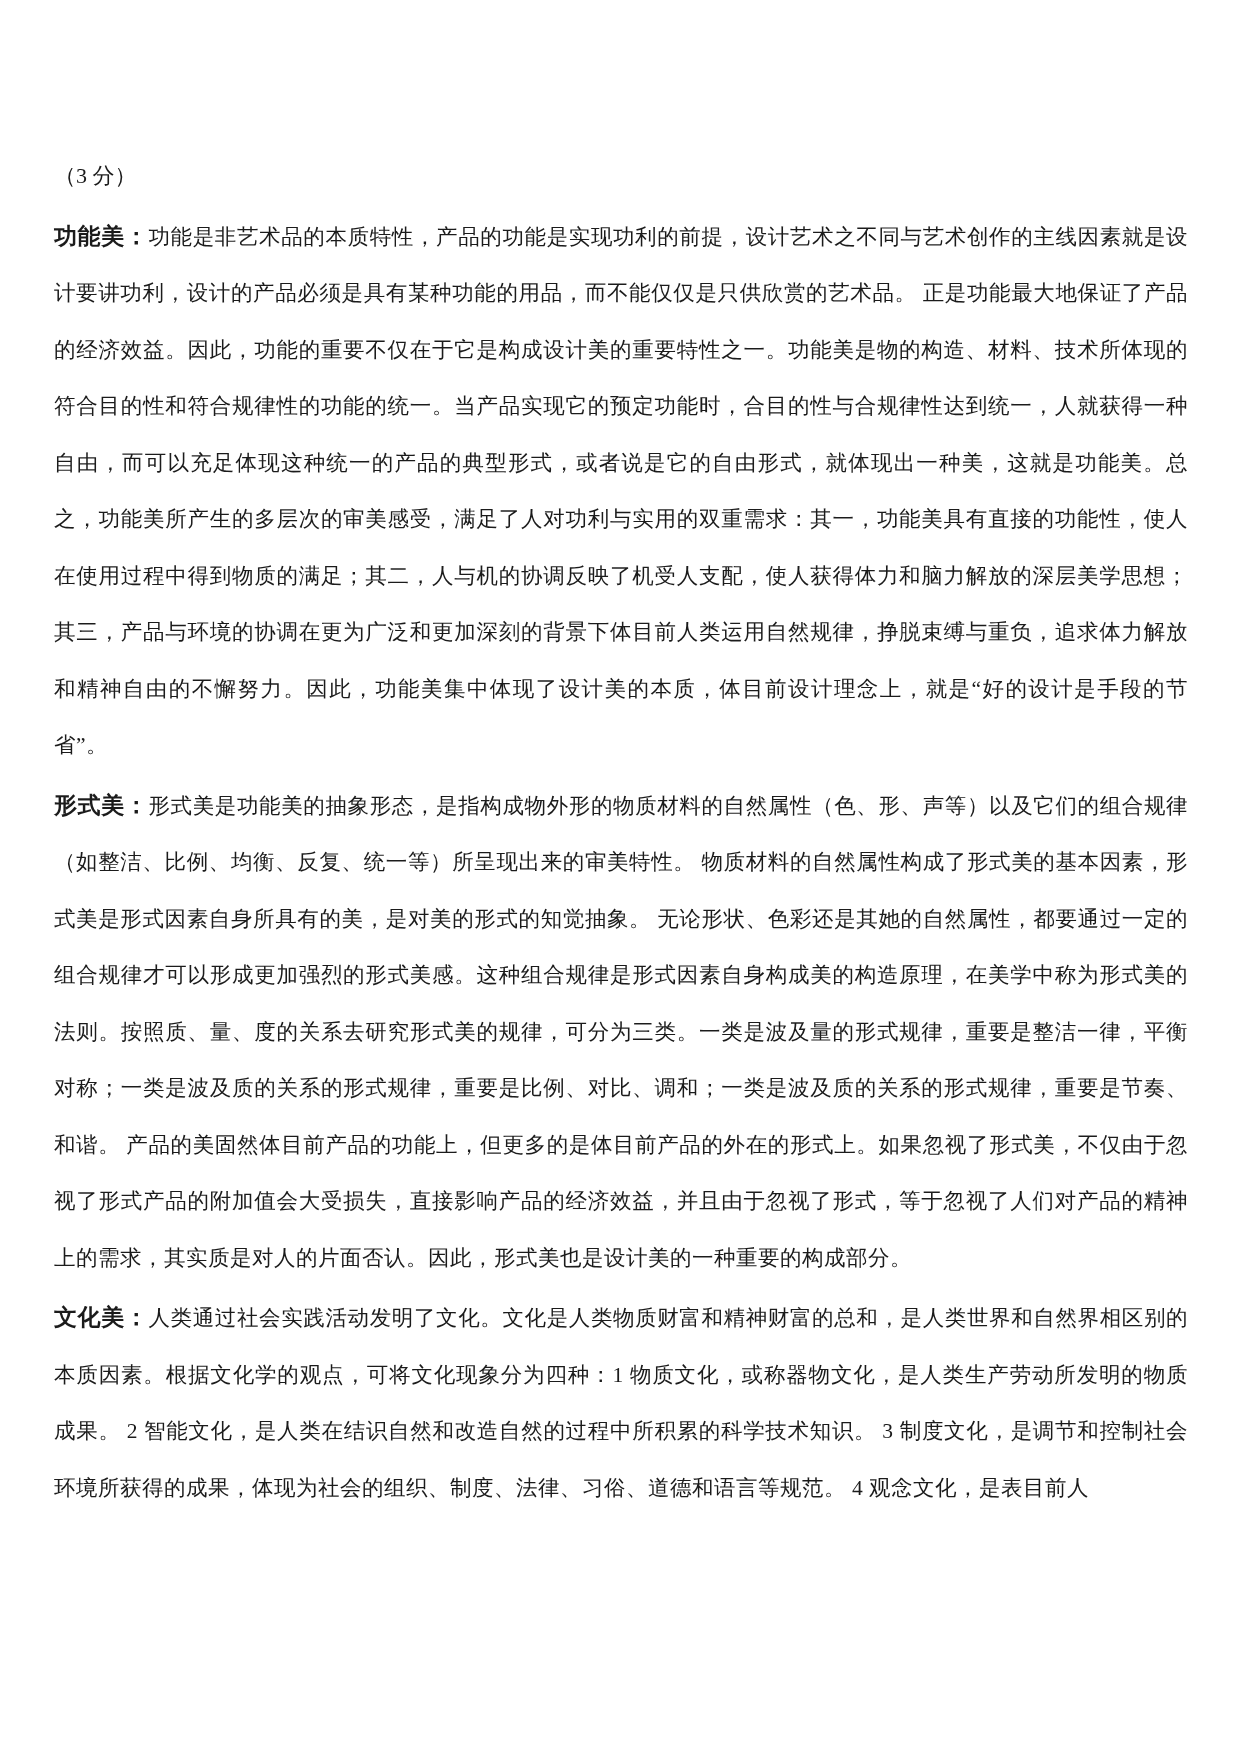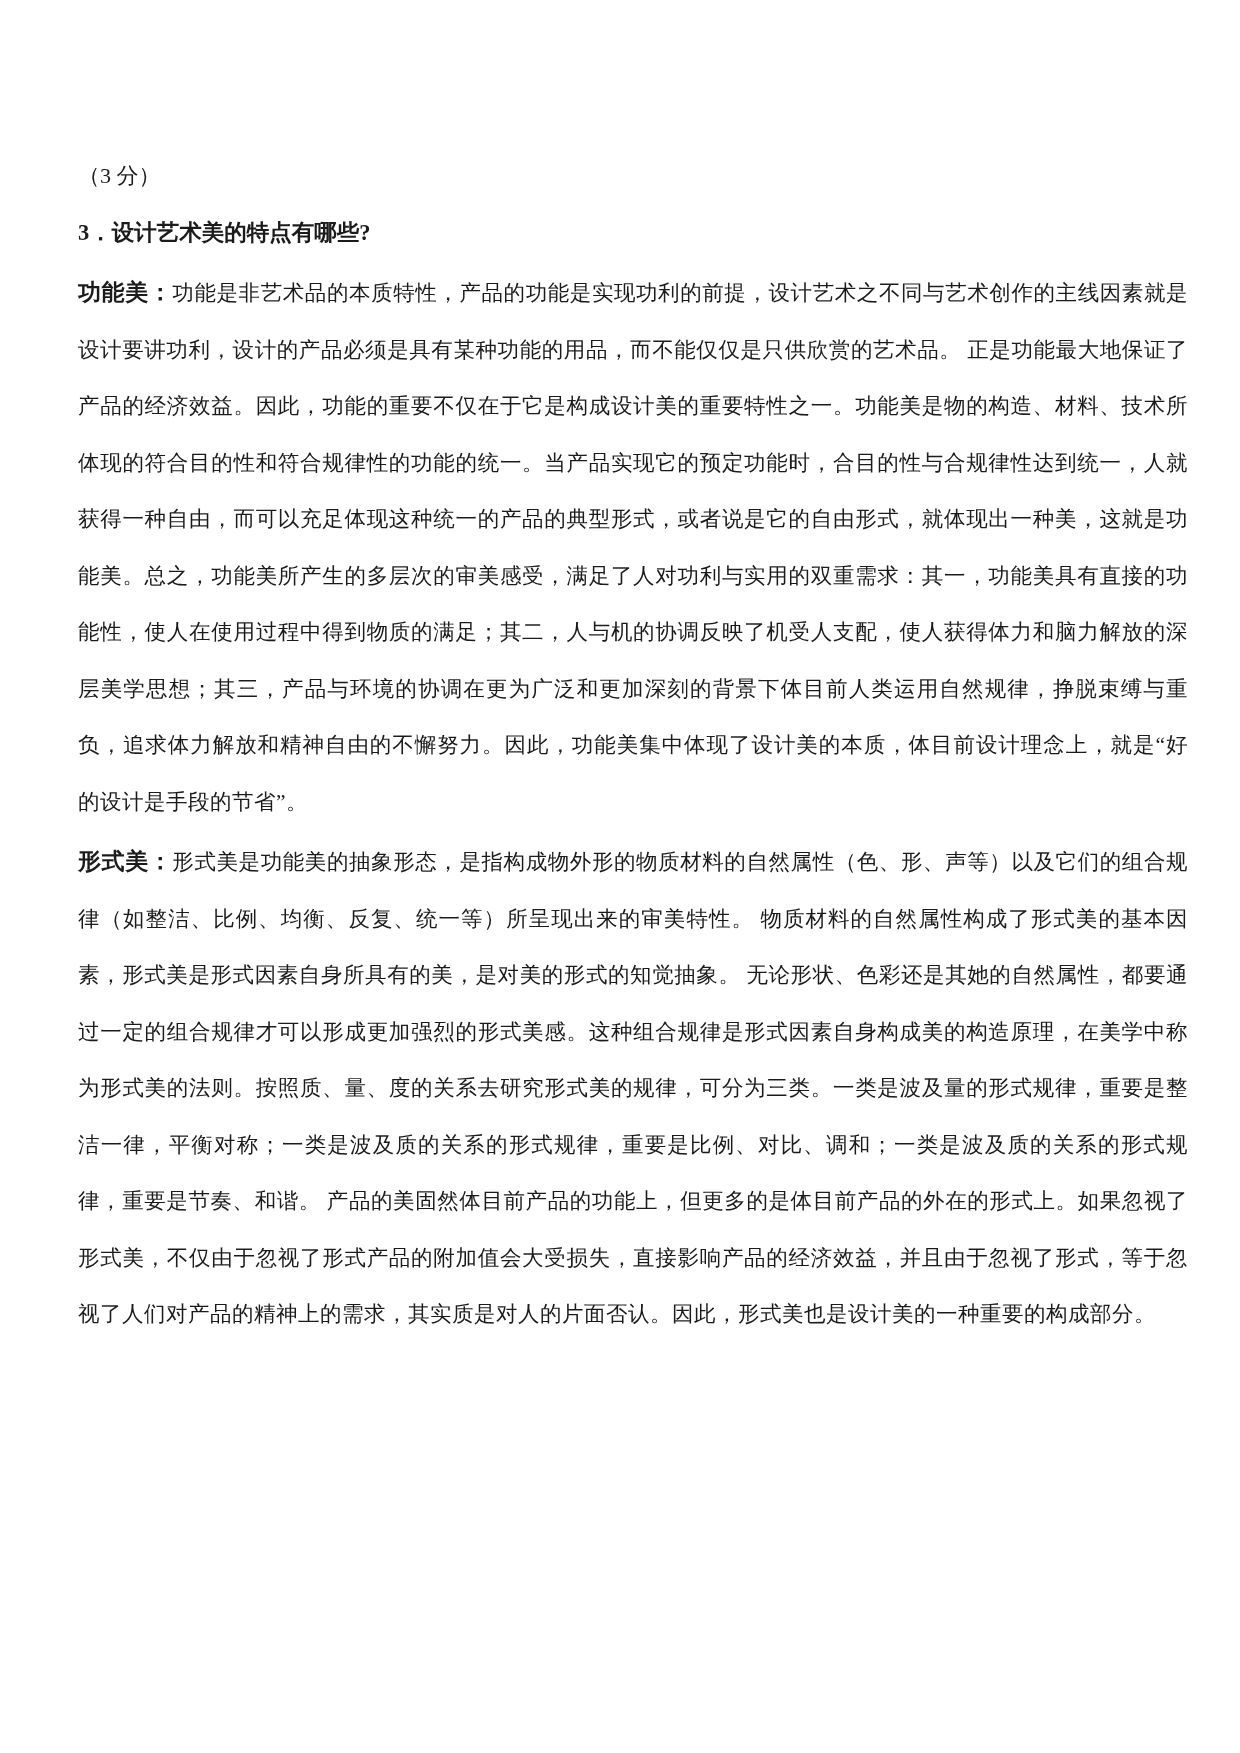--- a/index.html
+++ b/index.html
@@ -7,21 +7,21 @@
     padding: 0;
     background: #ffffff;
   }
   .page {
     position: relative;
     width: 1240px;
     height: 1753px;
     margin: 0 auto;
     background: #ffffff;
     box-sizing: border-box;
-    padding: 148px 52px 0 78px;
+    padding: 148px 52px 0 54px;
     overflow: hidden;
     font-family: "Liberation Serif", "DejaVu Serif", serif;
     color: #1b1b1b;
   }
   .score-note {
     margin: 0;
     font-size: 22px;
     line-height: 56.5px;
     text-align: left;
   }
@@ -45,20 +45,20 @@
     font-size: 23px;
   }
 </style>
 </head>
 <body>
 
 <div class="page">
 
   <p class="score-note">（3 分）</p>
 
-  <h3 class="question-heading">3．设计艺术美的特点有哪些?</h3>
 
   <p class="para"><span class="label">功能美：</span><span>功能是非艺术品的本质特性，产品的功能是实现功利的前提，设计艺术之不同与艺术创作的主线因素就是设计要讲功利，设计的产品必须是具有某种功能的用品，而不能仅仅是只供欣赏的艺术品。 正是功能最大地保证了产品的经济效益。因此，功能的重要不仅在于它是构成设计美的重要特性之一。功能美是物的构造、材料、技术所体现的符合目的性和符合规律性的功能的统一。当产品实现它的预定功能时，合目的性与合规律性达到统一，人就获得一种自由，而可以充足体现这种统一的产品的典型形式，或者说是它的自由形式，就体现出一种美，这就是功能美。总之，功能美所产生的多层次的审美感受，满足了人对功利与实用的双重需求：其一，功能美具有直接的功能性，使人在使用过程中得到物质的满足；其二，人与机的协调反映了机受人支配，使人获得体力和脑力解放的深层美学思想；其三，产品与环境的协调在更为广泛和更加深刻的背景下体目前人类运用自然规律，挣脱束缚与重负，追求体力解放和精神自由的不懈努力。因此，功能美集中体现了设计美的本质，体目前设计理念上，就是“好的设计是手段的节省”。</span></p>
 
   <p class="para"><span class="label">形式美：</span><span>形式美是功能美的抽象形态，是指构成物外形的物质材料的自然属性（色、形、声等）以及它们的组合规律（如整洁、比例、均衡、反复、统一等）所呈现出来的审美特性。 物质材料的自然属性构成了形式美的基本因素，形式美是形式因素自身所具有的美，是对美的形式的知觉抽象。 无论形状、色彩还是其她的自然属性，都要通过一定的组合规律才可以形成更加强烈的形式美感。这种组合规律是形式因素自身构成美的构造原理，在美学中称为形式美的法则。按照质、量、度的关系去研究形式美的规律，可分为三类。一类是波及量的形式规律，重要是整洁一律，平衡对称；一类是波及质的关系的形式规律，重要是比例、对比、调和；一类是波及质的关系的形式规律，重要是节奏、和谐。 产品的美固然体目前产品的功能上，但更多的是体目前产品的外在的形式上。如果忽视了形式美，不仅由于忽视了形式产品的附加值会大受损失，直接影响产品的经济效益，并且由于忽视了形式，等于忽视了人们对产品的精神上的需求，其实质是对人的片面否认。因此，形式美也是设计美的一种重要的构成部分。</span></p>
 
+  <p class="para"><span class="label">文化美：</span><span>人类通过社会实践活动发明了文化。文化是人类物质财富和精神财富的总和，是人类世界和自然界相区别的本质因素。根据文化学的观点，可将文化现象分为四种：1 物质文化，或称器物文化，是人类生产劳动所发明的物质成果。 2 智能文化，是人类在结识自然和改造自然的过程中所积累的科学技术知识。 3 制度文化，是调节和控制社会环境所获得的成果，体现为社会的组织、制度、法律、习俗、道德和语言等规范。 4 观念文化，是表目前人</span></p>
 
 </div>
 
 </body></html>

